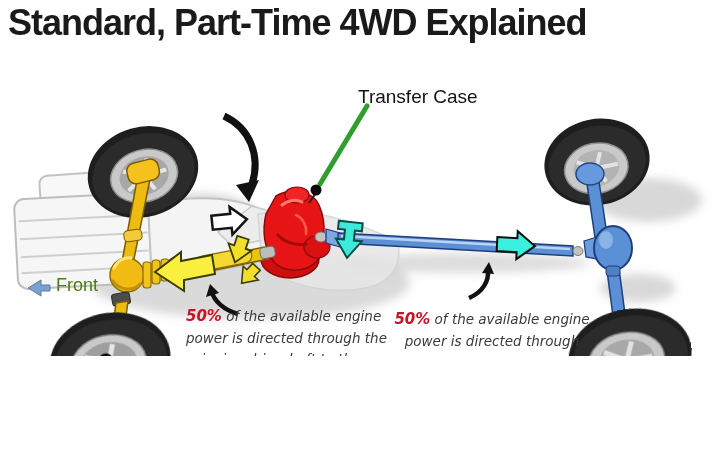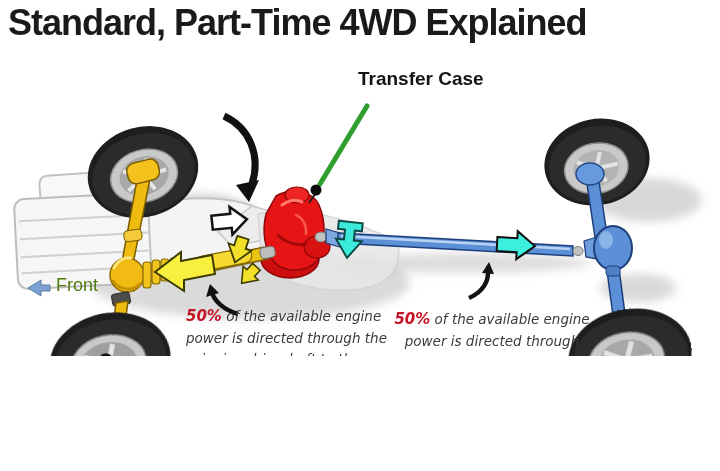--- a/index.html
+++ b/index.html
@@ -3,21 +3,21 @@
 <meta charset="utf-8">
 <style>
   html,body{margin:0;padding:0;background:#fff;}
   .stage{position:relative;width:720px;height:356px;background:#ffffff;overflow:hidden;
          font-family:"Liberation Sans",sans-serif;}
   .stage svg{position:absolute;left:0;top:0;}
   .title{position:absolute;left:8px;top:2px;font-size:36px;font-weight:bold;
          letter-spacing:-1px;color:#1a1a1a;white-space:nowrap;}
   .engine-note{position:absolute;left:58px;top:60px;width:240px;font-style:italic;
          font-size:15px;line-height:1.6;color:#4a4a4a;font-family:"DejaVu Sans",sans-serif;}
-  .tc-label{position:absolute;left:358px;top:68px;font-size:19px;font-weight:bold;color:#141414;}
+  .tc-label{position:absolute;left:358px;top:86px;font-size:19px;font-weight:normal;color:#141414;}
   .front-label{position:absolute;left:56px;top:275px;font-size:18px;color:#4d7c0f;text-align:right;}
   .note{position:absolute;font-style:italic;font-size:13.5px;line-height:1.55;color:#3a3a3a;
         font-family:"DejaVu Sans",sans-serif;}
   .note .pct{font-weight:bold;color:#c41425;font-size:15px;text-align:right;}
   .note-front{left:186px;top:305px;width:202px;text-align:left;}
   .note-rear{left:394px;top:308px;width:196px;text-align:center;}
   .lh-label{position:absolute;left:205px;top:426px;font-size:22px;font-weight:bold;color:#c2410c;}
 </style>
 </head>
 <body>

